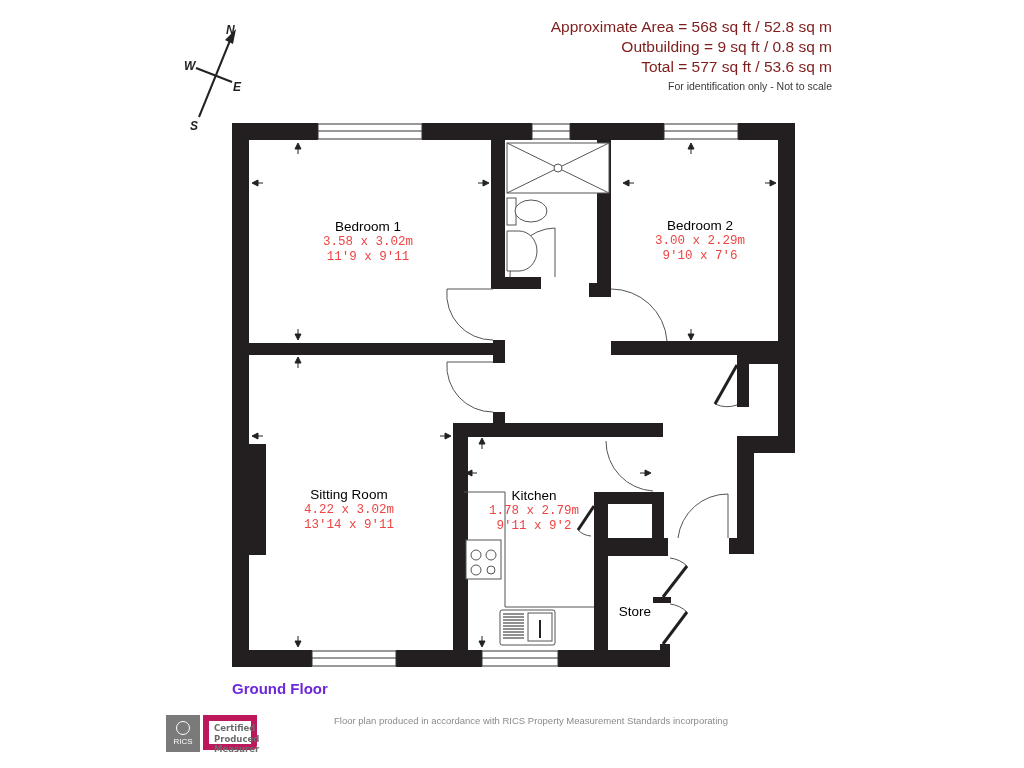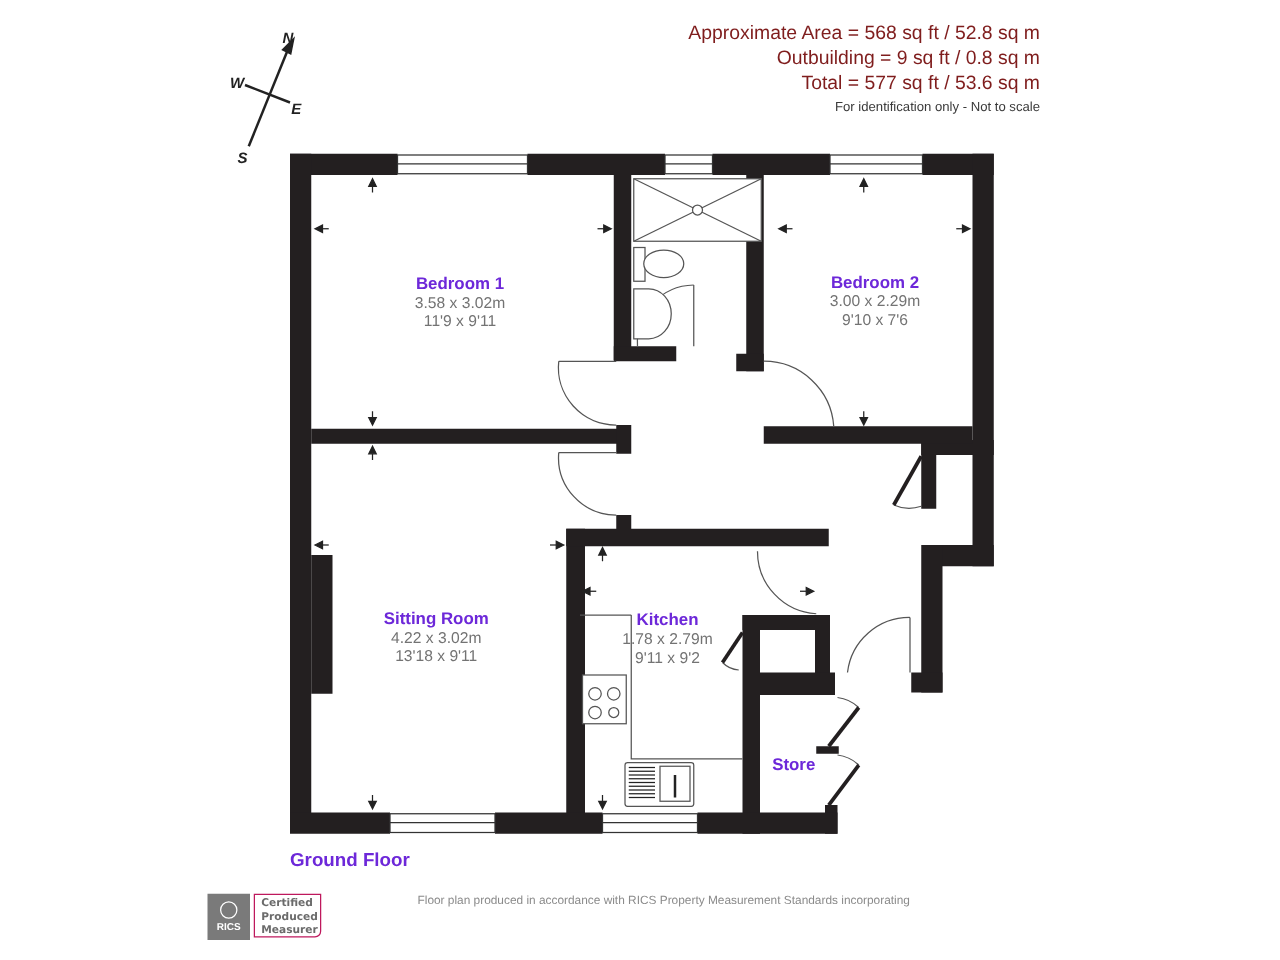--- a/index.html
+++ b/index.html
@@ -2,27 +2,27 @@
 <html><head>
 <meta charset="utf-8">
 <style>
   html, body { margin: 0; padding: 0; background: #ffffff; }
   body { width: 1024px; height: 768px; position: relative; overflow: hidden; font-family: "Liberation Sans", sans-serif; color: #2a2a2a; }
   .area-block { position: absolute; right: 192px; top: 17px; text-align: right; }
   .area-line { font-size: 15.5px; line-height: 20px; color: #7f1d1d; }
   .area-note { font-size: 10.5px; line-height: 16px; color: #3a3a3a; margin-top: 1px; }
   svg.plan { position: absolute; left: 0; top: 0; }
   .room-label { position: absolute; text-align: center; transform: translateX(-50%); white-space: nowrap; }
-  .room-name { font-weight: bold; font-size: 13.5px; line-height: 16px; color: #6d28d9; }
-  .room-dim { font-size: 12.5px; line-height: 15px; color: #737373; }
+  .room-name { font-weight: normal; font-size: 13.5px; line-height: 16px; color: #000000; }
+  .room-dim { font-size: 12.5px; line-height: 15px; color: #ef4444; font-family: Liberation Mono, monospace; }
   .floor-title { position: absolute; left: 232px; top: 680px; font-weight: bold; font-size: 15px; color: #6d28d9; }
   .rics { position: absolute; left: 166px; top: 715px; width: 94px; height: 37px; }
-  .rics-dark { position: absolute; left: 0; top: 0; width: 34px; height: 37px; background: #7a7a7a; color: #fff; font-size: 8px; font-weight: bold; text-align: center; }
+  .rics-dark { position: absolute; left: 0; top: 0; width: 34px; height: 37px; background: #7a7a7a; color: #fff; font-size: 8px; font-weight: normal; text-align: center; }
   .rics-dark .rics-emblem { display: block; margin: 6px auto 2px; width: 12px; height: 12px; border: 1.5px solid #fff; border-radius: 50%; }
-  .rics-box { position: absolute; left: 37px; top: 0; width: 54px; height: 35px; border: 1px solid #be185d; border-radius: 0 0 5px 0; font-family: "DejaVu Sans", sans-serif; font-size: 8.5px; line-height: 10.5px; color: #6b6b6b; padding: 2px 0 0 5px; box-sizing: border-box; font-weight: bold; }
+  .rics-box { position: absolute; left: 37px; top: 0; width: 54px; height: 35px; border: 6px solid #be185d; border-radius: 0 0 5px 0; font-family: "DejaVu Sans", sans-serif; font-size: 8.5px; line-height: 10.5px; color: #6b6b6b; padding: 2px 0 0 5px; box-sizing: border-box; font-weight: bold; }
   .credits { position: absolute; left: 290px; top: 715px; font-size: 9.5px; line-height: 11.5px; color: #8a8a8a; margin-left: 44px; }
 </style>
 </head>
 <body>
 
 <div class="area-block">
   <div class="area-line">Approximate Area = 568 sq ft / 52.8 sq m</div>
   <div class="area-line">Outbuilding = 9 sq ft / 0.8 sq m</div>
   <div class="area-line">Total = 577 sq ft / 53.6 sq m</div>
   <div class="area-note">For identification only - Not to scale</div>
@@ -207,21 +207,21 @@
   <div class="room-dim">11'9 x 9'11</div>
 </div>
 <div class="room-label" style="left:700px; top:218px;">
   <div class="room-name">Bedroom 2</div>
   <div class="room-dim">3.00 x 2.29m</div>
   <div class="room-dim">9'10 x 7'6</div>
 </div>
 <div class="room-label" style="left:349px; top:487px;">
   <div class="room-name">Sitting Room</div>
   <div class="room-dim">4.22 x 3.02m</div>
-  <div class="room-dim">13'18 x 9'11</div>
+  <div class="room-dim">13'14 x 9'11</div>
 </div>
 <div class="room-label" style="left:534px; top:488px;">
   <div class="room-name">Kitchen</div>
   <div class="room-dim">1.78 x 2.79m</div>
   <div class="room-dim">9'11 x 9'2</div>
 </div>
 <div class="room-label" style="left:635px; top:604px;">
   <div class="room-name">Store</div>
 </div>
 

